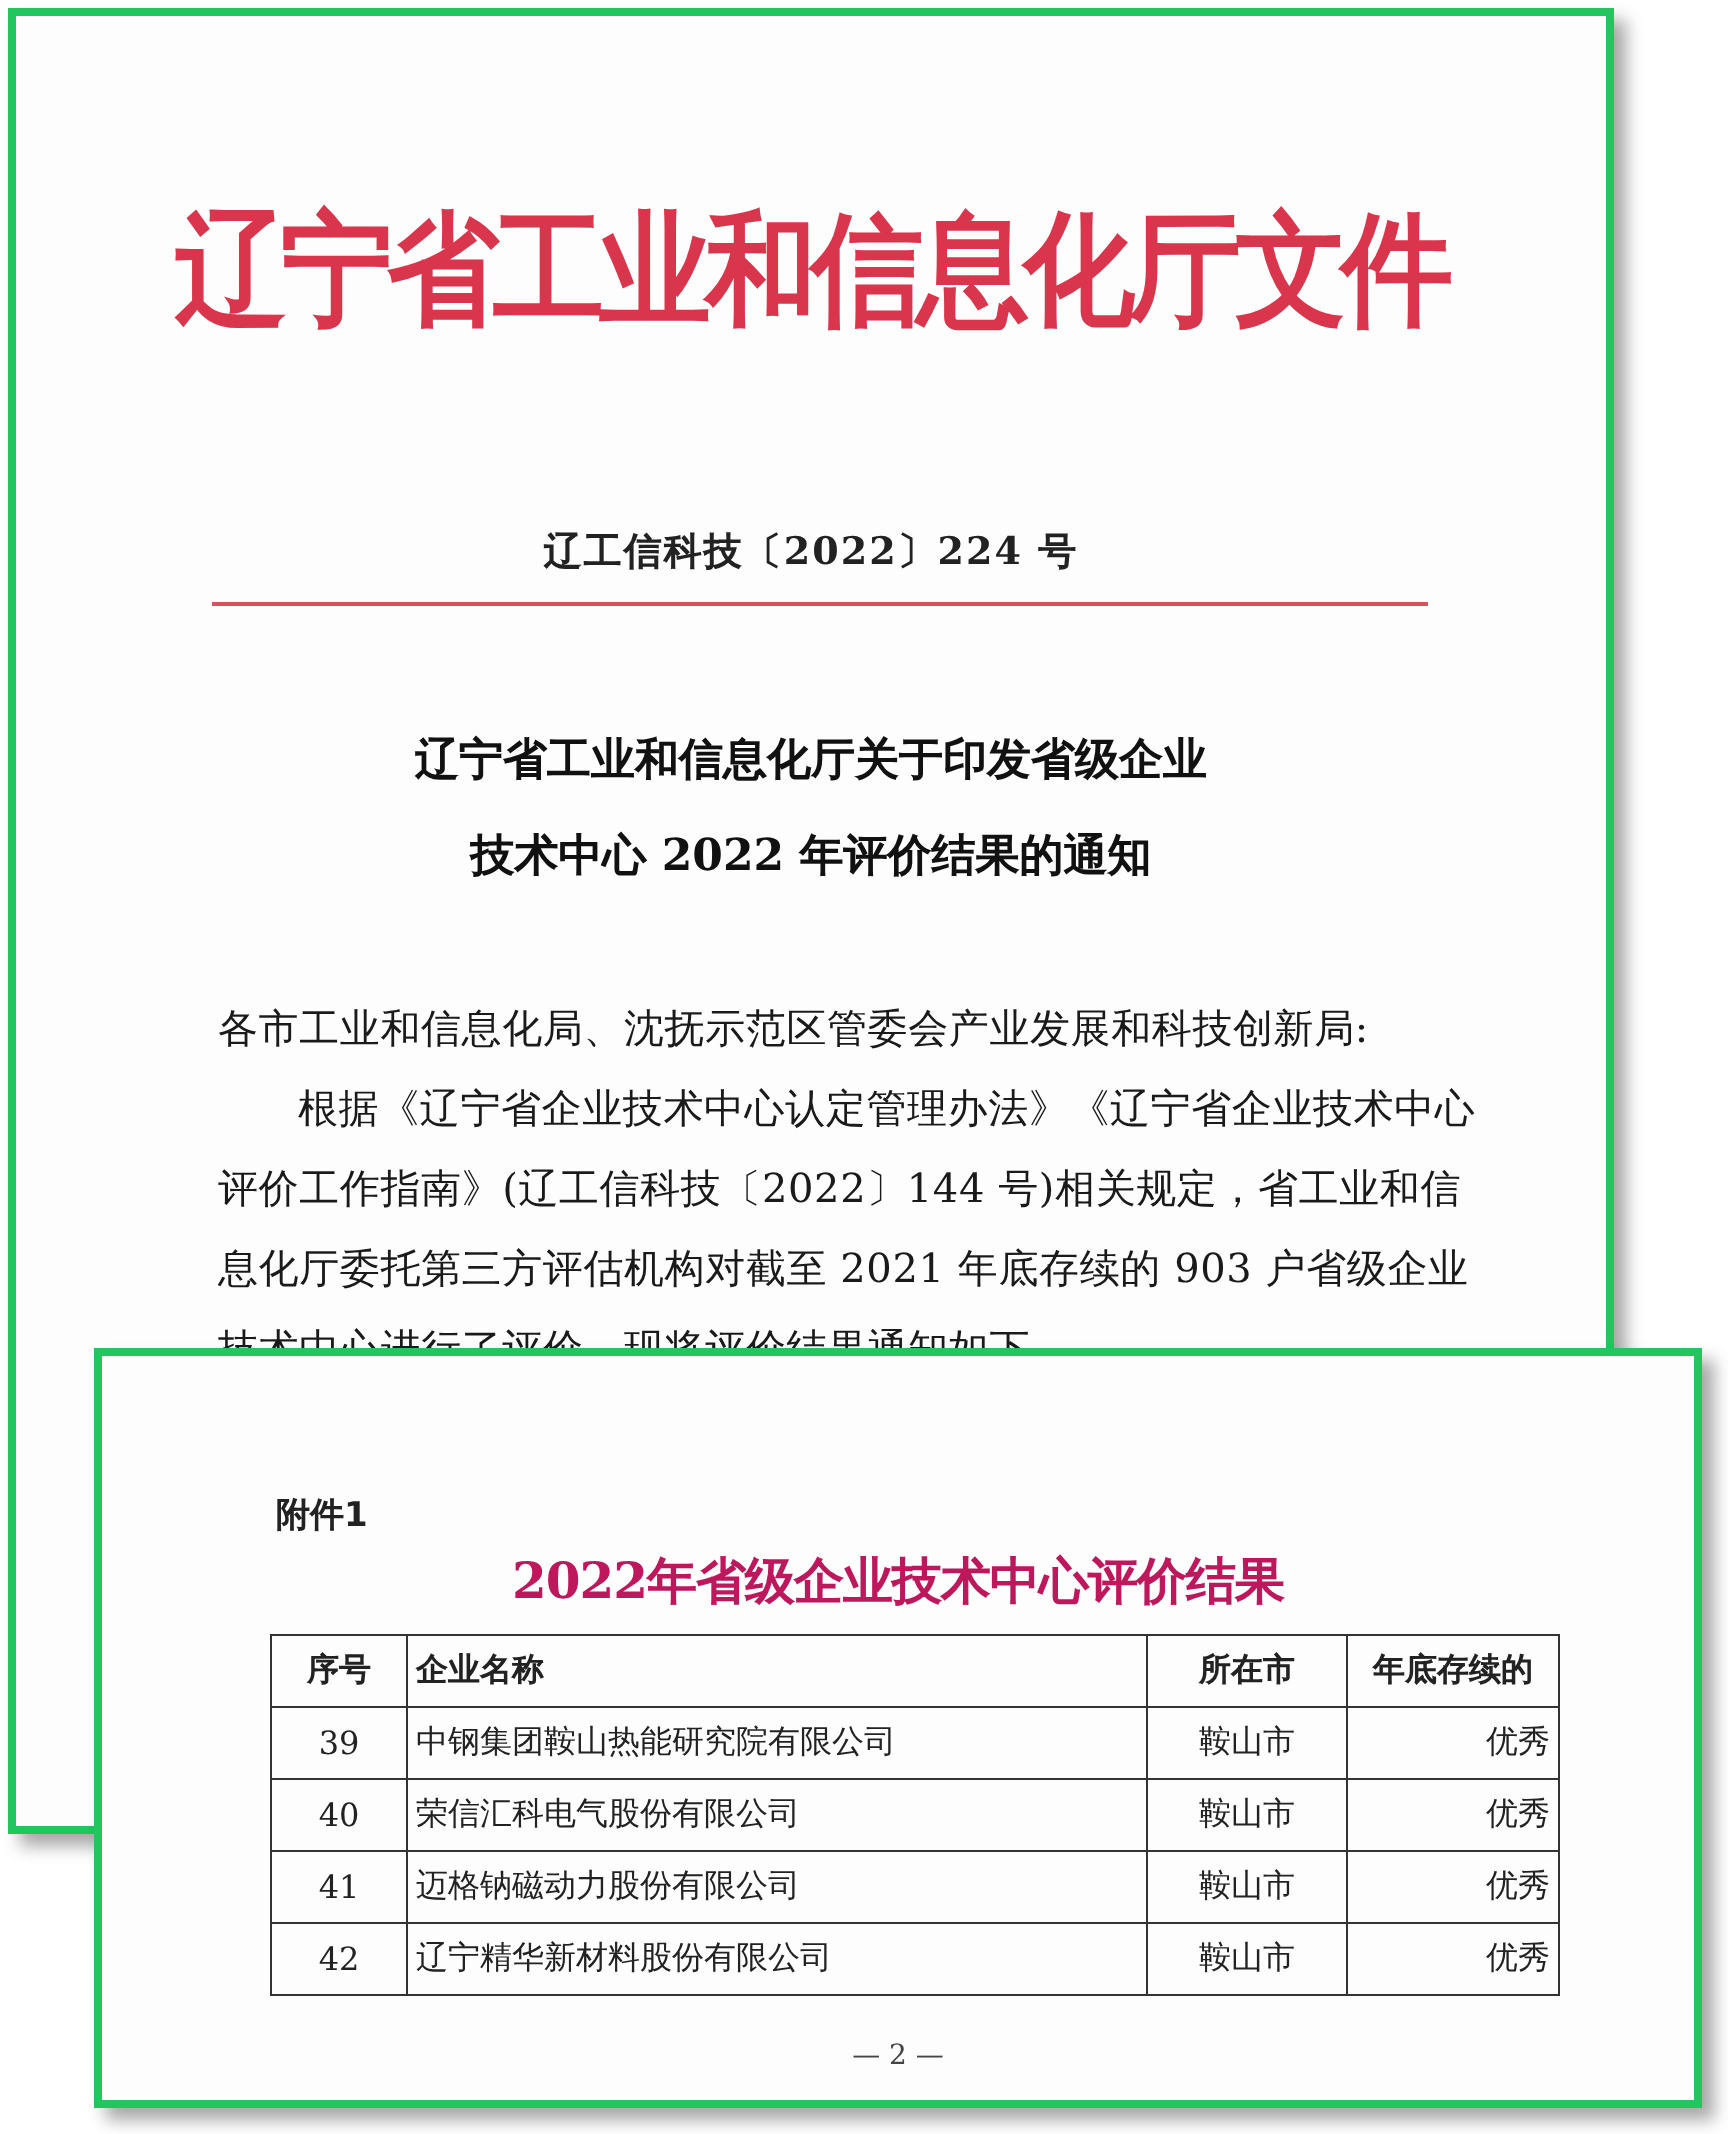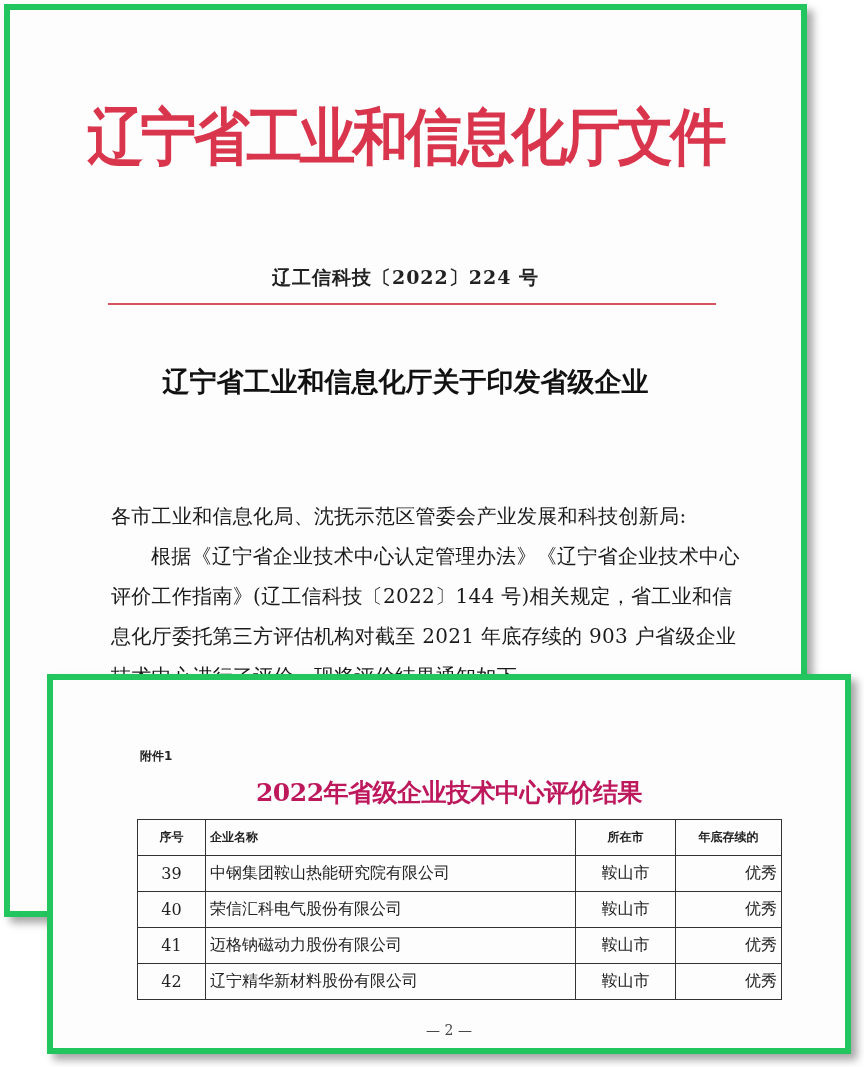--- a/index.html
+++ b/index.html
@@ -2,83 +2,84 @@
 <html><head>
 <meta charset="utf-8">
 <style>
   html, body { margin:0; padding:0; }
   body {
     width:864px; height:1067px; background:#ffffff; position:relative; overflow:hidden;
     font-family: "DejaVu Serif", "Liberation Serif", serif; color:#1a1a1a;
   }
   .page {
     position:absolute; background:#fdfdfd;
-    border:6px solid #22c55e;
+    border:4px solid #22c55e;
     box-shadow: 6px 6px 8px rgba(0,0,0,0.35);
     box-sizing:border-box;
   }
   #page-back { left:4px; top:4px; width:803px; height:913px; }
   #page-front { left:47px; top:674px; width:804px; height:380px; }
 
   .doc-header {
     position:absolute; left:0; top:90px; width:100%; text-align:center;
     color:#d9364d; font-family:"DejaVu Serif", serif; font-weight:bold;
     font-size:56px; letter-spacing:-3px; transform:scaleY(1.1);
   }
   .doc-number {
     position:absolute; left:0; top:255px; width:100%; text-align:center;
     font-size:19px; letter-spacing:1px; color:#222;font-weight:bold;
   }
   .red-rule {
     position:absolute; left:98px; top:293px; width:608px; height:2px; background:#d9505f;
   }
   .notice-title {
     position:absolute; left:0; top:348px; width:100%; text-align:center;
-    font-family:"DejaVu Serif", serif; font-weight:bold; font-size:27px; line-height:48px; color:#111;
+    font-family:"DejaVu Serif", serif; font-weight:bold; font-size:22px; line-height:48px; color:#111;
   }
   .body-text {
     position:absolute; left:101px; top:486px; width:640px;
     font-size:20px; line-height:40px; color:#1a1a1a; letter-spacing:0.3px;
   }
   .body-text p { margin:0; }
   .indent { text-indent:40px; }
 
   .attachment-label {
     position:absolute; left:87px; top:68px; font-family:"DejaVu Sans", sans-serif;
-    font-size:12px; font-weight:bold; color:#222;
+    font-size:17px; font-weight:bold; color:#222;
   }
   .table-title {
     position:absolute; left:0; top:96px; width:100%; text-align:center;
     font-family:"DejaVu Serif", serif; font-weight:bold; font-size:25px; color:#be185d; letter-spacing:-0.5px;
   }
   table.results {
     position:absolute; left:84px; top:139px; border-collapse:collapse;
     font-size:16px; color:#222;
   }
   table.results th, table.results td {
     border:1.5px solid #333; height:36px; padding:0 4px; box-sizing:border-box;
   }
-  table.results th { font-family:"DejaVu Sans", sans-serif; font-weight:bold; font-size:12px; text-align:center; }
+  table.results th { font-family:"DejaVu Sans", sans-serif; font-weight:bold; font-size:16px; text-align:center; }
   .c-idx { width:68px; text-align:center; }
   .c-name { width:370px; text-align:left; }
   .c-city { width:100px; text-align:center; }
   .c-result { width:106px; text-align:right; }
   .page-number {
     position:absolute; left:0; top:342px; width:100%; text-align:center; font-size:14px; color:#444;
   }
 </style>
 </head>
 <body>
 
 <div class="page" id="page-back">
   <div class="doc-header">辽宁省工业和信息化厅文件</div>
   <div class="doc-number">辽工信科技〔2022〕224 号</div>
   <div class="red-rule"></div>
   <div class="notice-title">
     <div>辽宁省工业和信息化厅关于印发省级企业</div>
+    <div>技术中心 2022 年评价结果的通知</div>
   </div>
   <div class="body-text">
     <p>各市工业和信息化局、沈抚示范区管委会产业发展和科技创新局:</p>
     <p class="indent">根据《辽宁省企业技术中心认定管理办法》《辽宁省企业技术中心评价工作指南》(辽工信科技〔2022〕144 号)相关规定，省工业和信息化厅委托第三方评估机构对截至 2021 年底存续的 903 户省级企业技术中心进行了评价，现将评价结果通知如下。</p>
   </div>
 </div>
 
 <div class="page" id="page-front">
   <div class="attachment-label">附件1</div>
   <div class="table-title">2022年省级企业技术中心评价结果</div>

